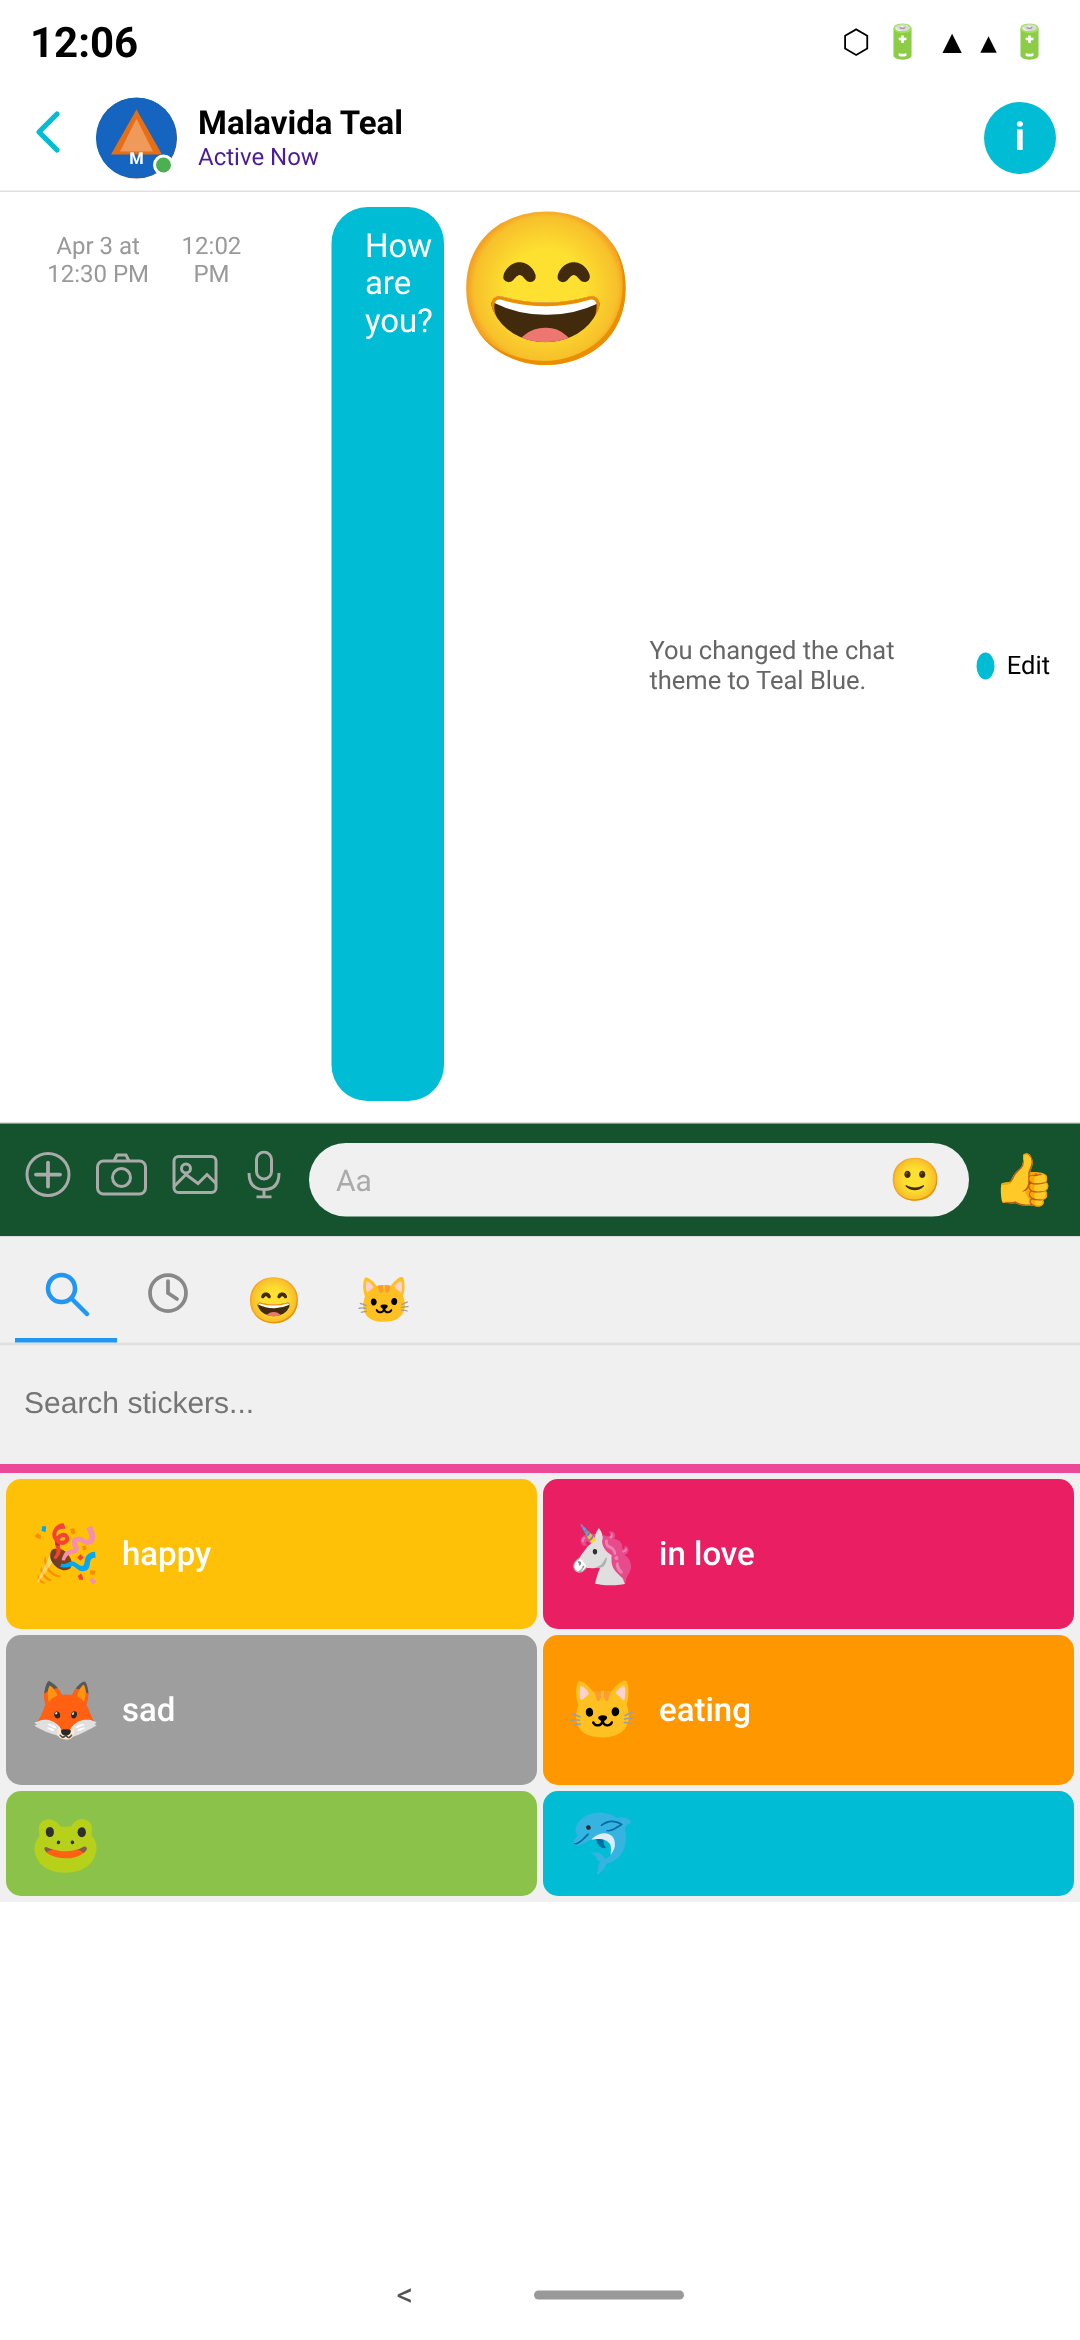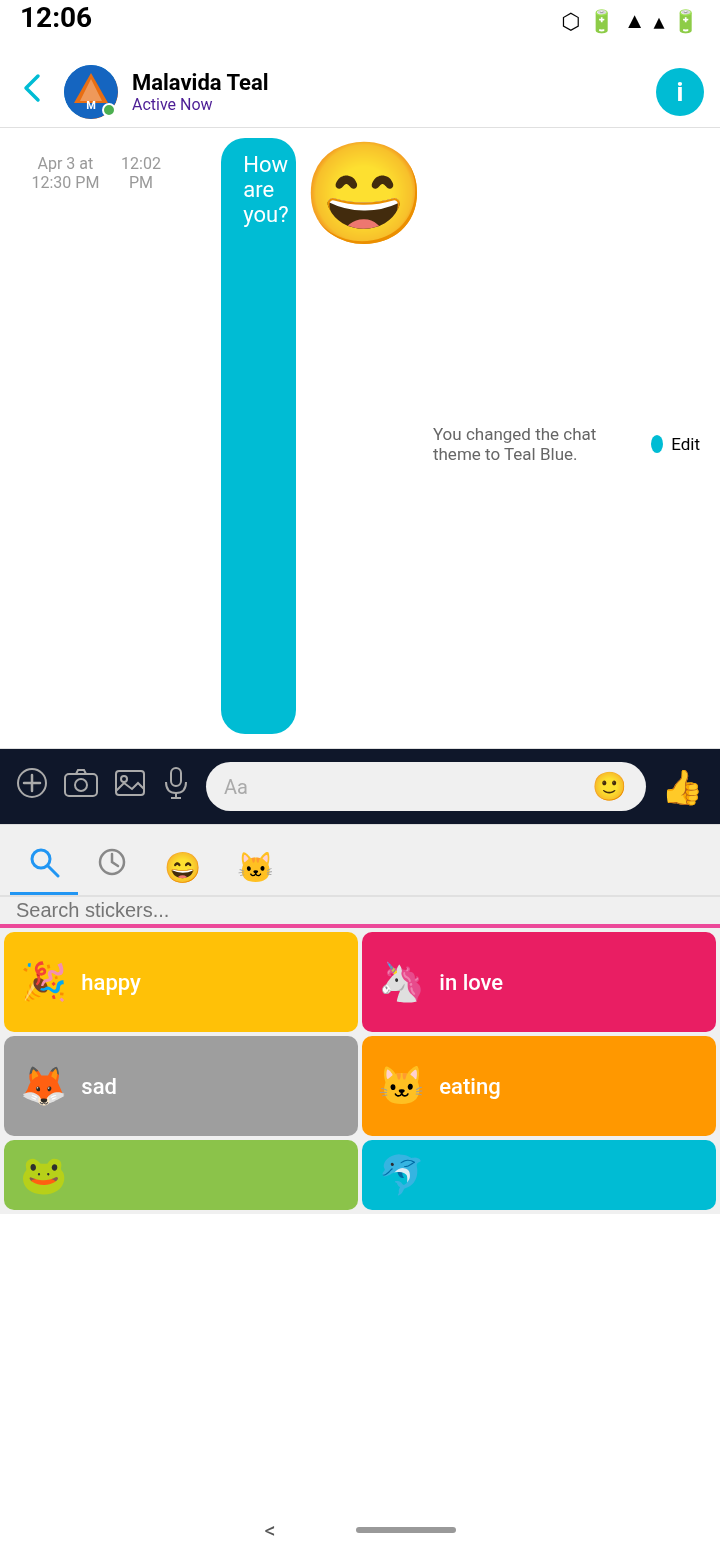--- a/index.html
+++ b/index.html
@@ -10,22 +10,22 @@
       background: #fff;
       font-family: 'Roboto', Arial, sans-serif;
       overflow-x: hidden;
       position: relative;
     }
 
     
     .status-bar {
       display: flex;
       justify-content: space-between;
-      align-items: flex-end;
-      padding: 22px 20px;
+      align-items: center;
+      padding: 10px 20px;
       background: #fff;
       height: 56px;
     }
     .status-time {
       font-size: 28px;
       font-weight: bold;
       color: #000;
     }
     .status-icons {
       display: flex;
@@ -162,21 +162,21 @@
     .edit-link {
       font-weight: normal;
       color: #000;
     }
 
     
     .input-bar {
       display: flex;
       align-items: center;
       padding: 12px 16px;
-      background: #0f172a;
+      background: #14532d;
       border-top: 1px solid #e0e0e0;
       gap: 16px;
       height: 76px;
     }
     .input-icon {
       font-size: 32px;
       color: #888;
       cursor: pointer;
     }
     .text-input-wrap {
@@ -229,22 +229,22 @@
       content: '';
       position: absolute;
       bottom: 0;
       left: 0;
       right: 0;
       height: 3px;
       background: #2196f3;
     }
     .sticker-search-wrap {
       background: #f0f0f0;
-      padding: 2px 16px;
-      border-bottom: 4px solid #ec4899;
+      padding: 28px 16px;
+      border-bottom: 6px solid #ec4899;
     }
     .sticker-search {
       width: 100%;
       background: transparent;
       border: none;
       outline: none;
       font-size: 20px;
       color: #aaa;
     }
     .sticker-categories {

